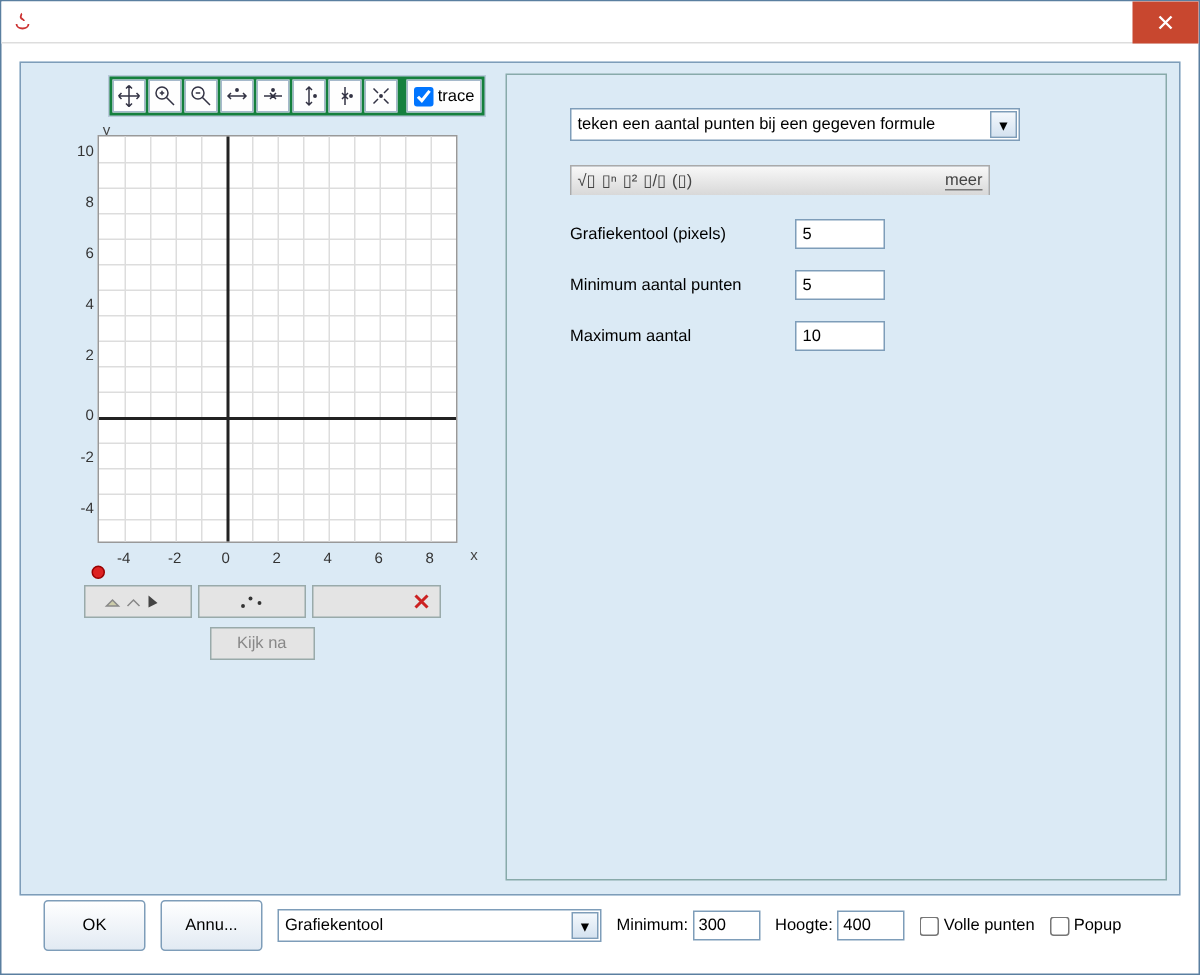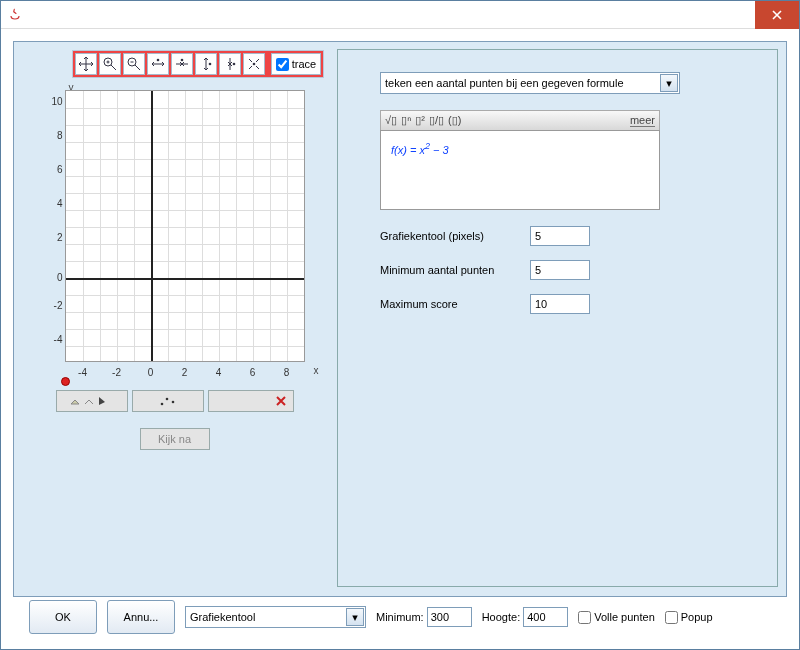--- a/index.html
+++ b/index.html
@@ -5,35 +5,35 @@
   * { box-sizing: border-box; margin: 0; padding: 0ань; font-family: Tahoma, sans-serif; font-size: 11px; }
   body { background: #f0f0f0; width: 800px; height: 650px; overflow: hidden; }
   .window { width: 800px; height: 650px; background: #fff; border: 1px solid #5a7fa0; display: flex; flex-direction: column; }
   .titlebar { height: 28px; background: #fff; border-bottom: 1px solid #ddd; display: flex; align-items: center; justify-content: space-between; padding: 0 0 0 6px; }
   .titlebar .java-icon { width: 16px; height: 16px; display:flex; align-items:center; justify-content:center; }
   .close-btn { width: 44px; height: 28px; background: #c8472f; color: #fff; display: flex; align-items: center; justify-content: center; font-size: 14px; cursor: pointer; }
   .body { flex: 1; padding: 12px; display:flex; flex-direction:column; }
   .main-panel { flex:1; border: 1px solid #7e9db9; background: #dbeaf5; display: flex; padding: 8px 8px 8px 8px; gap: 10px; }
   
   .left { width: 305px; display:flex; flex-direction:column; align-items:center; }
-  .tool-row { display:flex; align-items:center; gap:2px; background:#ef4444; border:1px solid #b8c9da; padding:2px;margin-left:47px; }
+  .tool-row { display:flex; align-items:center; gap:2px; background:#15803d; border:1px solid #b8c9da; padding:2px;margin-left:47px; }
   .tool-btn { width:22px; height:22px; border:1px solid #a6b9cb; background: #fefefe; display:flex; align-items:center; justify-content:center; cursor:pointer; }
   .tool-btn svg { width:16px; height:16px; }
   .trace-box { display:flex; align-items:center; gap:3px; padding:0 4px; height:22px; border:1px solid #a6b9cb; background:#fefefe; margin-left:4px; }
   .graph-box { position:relative; width:280px; height:300px; margin-top:6px; }
   .graph-canvas { position:absolute; left:30px; top:6px; width:240px; height:272px; background:#fff; border:1px solid #999; }
   .grid-line { position:absolute; background:#ddd; }
   .axis-line { position:absolute; background:#222; }
   .tick-label-y { position:absolute; left:10px; width:18px; text-align:right; color:#333; font-size:10px; }
   .tick-label-x { position:absolute; bottom:6px; width:14px; text-align:center; color:#333; font-size:10px; }
   .axis-name { position:absolute; color:#444; font-size:10px; }
   .red-dot { position:absolute; width:9px; height:9px; background:#d22; border-radius:50%; border:1px solid #900; }
   .button-row { display:flex; gap:4px; margin-top:6px; }
   .wide-btn { height:22px; border:1px solid #9aa; background:#e4e4e4; display:flex; align-items:center; justify-content:center; cursor:pointer; }
-  .kijkna { width:70px; height:22px; border:1px solid #9aa; background:#e4e4e4; color:#888; margin-top:16px; display:flex; align-items:center; justify-content:center; }
+  .kijkna { width:70px; height:22px; border:1px solid #9aa; background:#e4e4e4; color:#888; margin-top:6px; display:flex; align-items:center; justify-content:center; }
   
   .right { flex:1; display:flex; flex-direction:column; }
   .tabs { display:flex; height:22px; }
   .tab { padding:3px 14px; border:1px solid #8aa; background:#c9d9e7; cursor:pointer; color:#333; border-bottom:none; }
   .tab.active { background:#dbeaf5; position:relative; z-index:2; }
   .tab-body { flex:1; border:1px solid #8aa; background:#dbeaf5; padding:22px 22px; border-top-color:#8aa; display:flex; flex-direction:column; gap:16px; position:relative; top:-1px; }
   .dropdown { display:flex; align-items:center; gap:4px; }
   .dropdown select, .combo { height:22px; border:1px solid #7e9db9; background:#fff; padding:1px 4px; }
   .instr { color:#333; margin-left:20px; }
   .formula-wrap { margin-left:20px; width:280px; }
@@ -42,21 +42,21 @@
   .formula-area { height:80px; border:1px solid #999; background:#fff; padding:10px; color:#14f; font-style:italic; font-family: 'Times New Roman', serif; font-size:13px;}
   .formula-area .sup { font-size:9px; vertical-align:super; }
   .param-grid { margin-left:20px; display:grid; grid-template-columns: 150px 70px; row-gap:14px; align-items:center; }
   .param-grid input { height:20px; border:1px solid #7e9db9; padding:1px 4px; width:60px; }
   
   .bottom { height:40px; display:flex; align-items:center; gap:10px; padding:6px 16px; }
   .btn { min-width:68px; height:22px; border:1px solid #7e9db9; border-radius:3px; background:linear-gradient(#fff,#e2eaf3); display:flex; align-items:center; justify-content:center; cursor:pointer; padding:16px 10px; }
   .bottom label { display:flex; align-items:center; gap:3px; }
   .bottom input[type=text]{ width:45px; height:20px; border:1px solid #7e9db9; padding:1px 3px; }
   .bottom input[type=checkbox]{ width:13px; height:13px; }
-  .combo-wrap { position:relative; width:181px; }
+  .combo-wrap { position:relative; width:216px; }
   .combo-wrap .combo { width:100%; height:22px; }
   .caret { position:absolute; right:2px; top:2px; width:18px; height:18px; border:1px solid #7e9db9; background:linear-gradient(#f4f8fc,#d4e2f0); display:flex; align-items:center; justify-content:center; pointer-events:none; }
 </style>
 </head>
 <body>
 
 <div class="window">
   <div class="titlebar">
     <div class="java-icon">
       <svg viewBox="0 0 16 16">
@@ -219,30 +219,27 @@
           </div>
           <div class="formula-wrap">
             <div class="formula-toolbar">
               <span>√▯</span>
               <span>▯ⁿ</span>
               <span>▯²</span>
               <span>▯/▯</span>
               <span>(▯)</span>
               <span style="margin-left:auto; border-bottom:1px solid #777;text-align:right;">meer</span>
             </div>
-            <div class="formula-area">
-              <span><i>f</i>(<i>x</i>) = <i>x</i><span class="sup">2</span> − 3</span>
-            </div>
           </div>
           <div class="param-grid">
             <span>Grafiekentool (pixels)</span>
             <input type="text" value="5" style="">
             <span>Minimum aantal punten</span>
             <input type="text" value="5" style="">
-            <span>Maximum score</span>
+            <span>Maximum aantal</span>
             <input type="text" value="10" style="">
           </div>
         </div>
       </div>
 
     </div>
 
     <div class="bottom">
       <div class="btn">OK</div>
       <div class="btn">Annu...</div>

